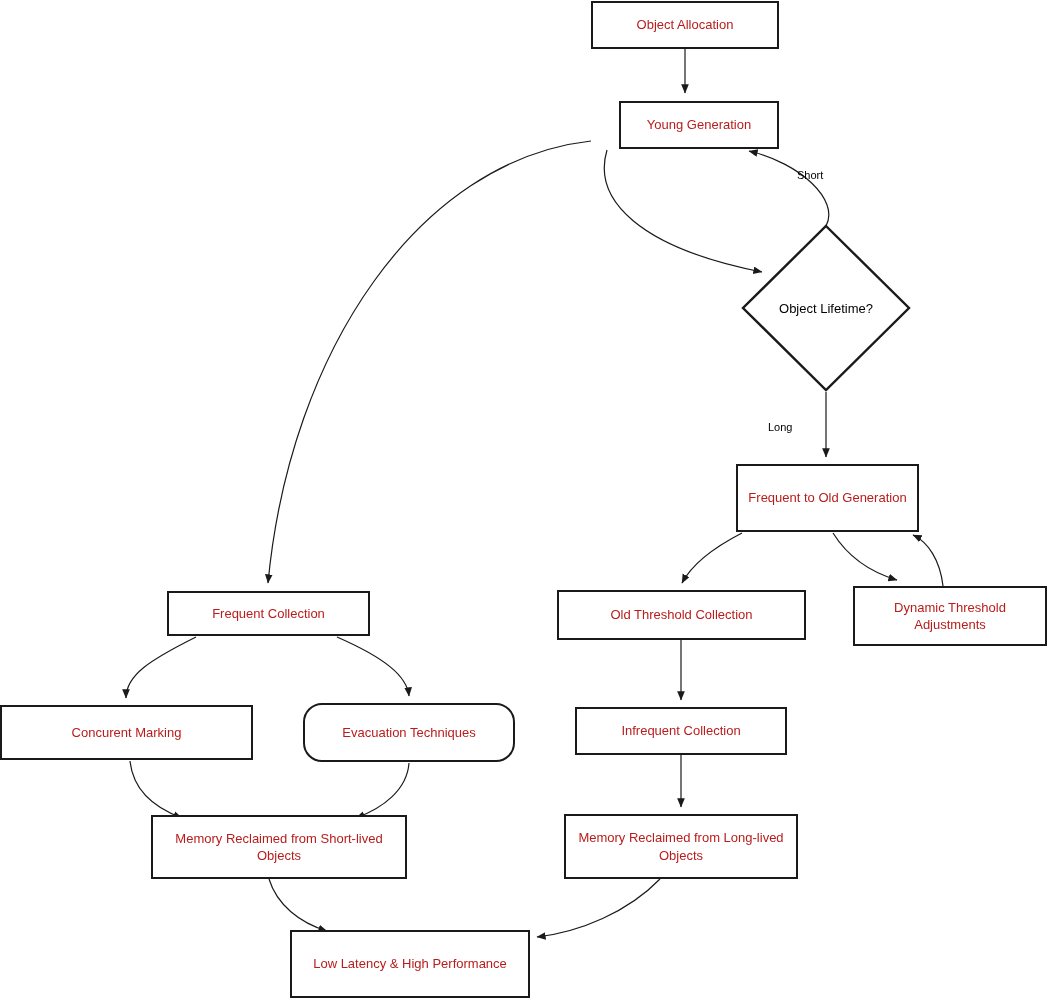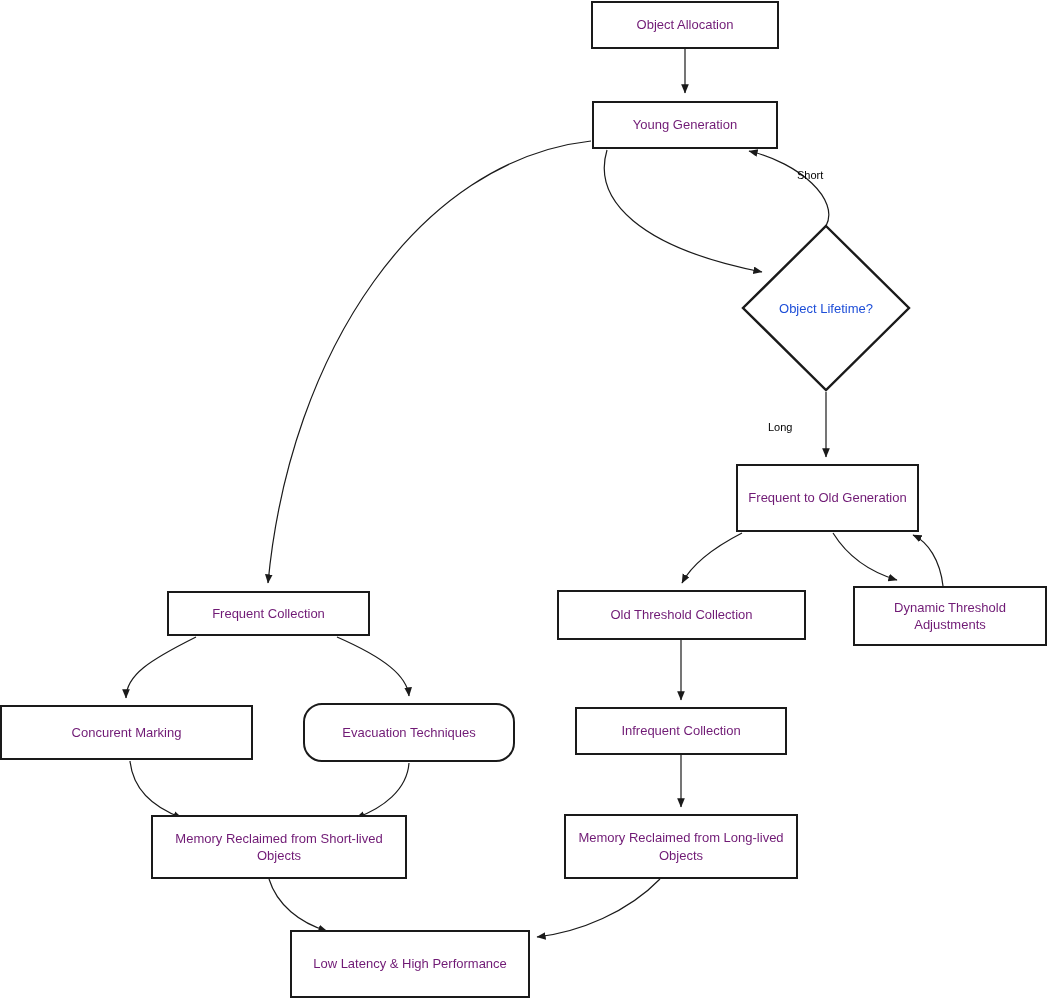--- a/index.html
+++ b/index.html
@@ -27,21 +27,21 @@
   }
   .node {
     position: absolute;
     box-sizing: border-box;
     border: 2px solid #1a1a1a;
     background: #ffffff;
     display: flex;
     align-items: center;
     justify-content: center;
     text-align: center;
-    color: #701a75;
+    color: #b91c1c;
     font-size: 13px;
     line-height: 1.32;
     padding: 2px 6px;
     z-index: 2;
   }
   .node-label {
     display: block;
     white-space: pre-line;
   }
   .diamond-wrap {
@@ -59,21 +59,21 @@
     position: absolute;
     left: 0;
     top: 0;
     width: 100%;
     height: 100%;
     display: flex;
     align-items: center;
     justify-content: center;
     text-align: center;
     font-size: 13px;
-    color: #1d4ed8;
+    color: #000000;
   }
   .edge-label {
     position: absolute;
     font-size: 11px;
     color: #000000;
     background: transparent;
     white-space: nowrap;
     z-index: 3;
   }
 </style>
@@ -105,21 +105,21 @@
         <path d="M 409,763 C 407,790 383,808 356,818" fill="none" stroke="#1a1a1a" stroke-width="1.2" marker-end="url(#arrowhead)"></path>
         <path d="M 269,879 C 277,905 300,923 327,931" fill="none" stroke="#1a1a1a" stroke-width="1.2" marker-end="url(#arrowhead)"></path>
         <path d="M 660,879 C 628,912 580,932 537,937" fill="none" stroke="#1a1a1a" stroke-width="1.2" marker-end="url(#arrowhead)"></path>
       </g>
   </svg>
 
   <div id="node-group">
       <div class="node" style="left: 591px; top: 1px; width: 188px; height: 48px;">
         <span class="node-label">Object Allocation</span>
       </div>
-      <div class="node" style="left: 592px; top: 101px; width: 186px; height: 48px;">
+      <div class="node" style="left: 619px; top: 101px; width: 160px; height: 48px;">
         <span class="node-label">Young Generation</span>
       </div>
       <div class="diamond-wrap" style="left: 741px; top: 224px; width: 170px; height: 168px;">
         <svg class="diamond-shape" viewBox="0 0 170 168">
           <polygon points="85,2 168,84 85,166 2,84" fill="#ffffff" stroke="#1a1a1a" stroke-width="2.4"></polygon>
         </svg>
         <div class="diamond-label">
           <span class="node-label">Object Lifetime?</span>
         </div>
       </div>

